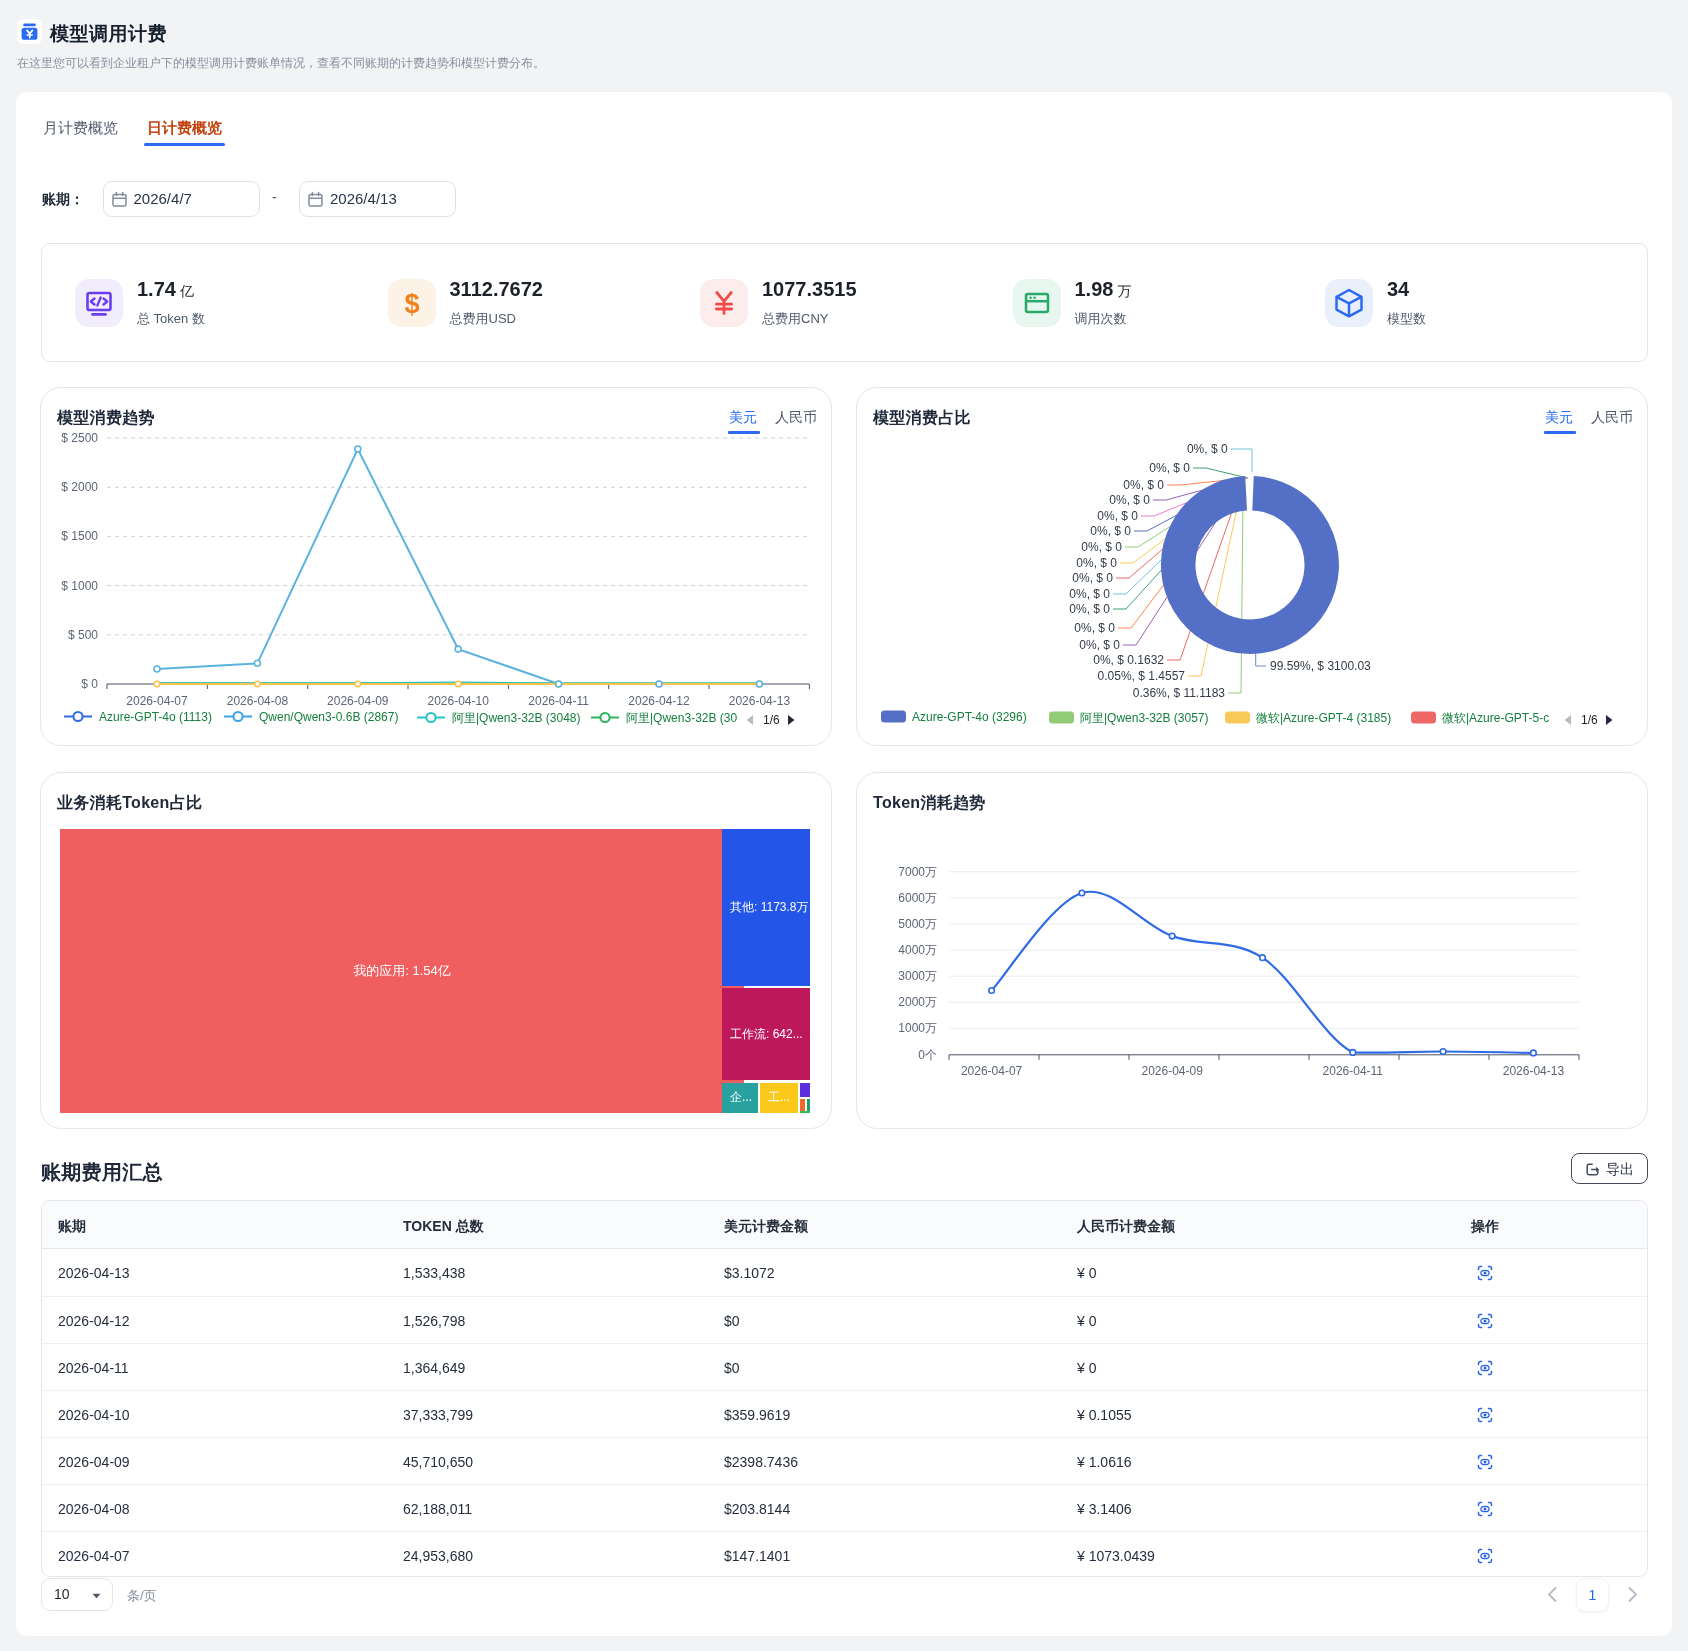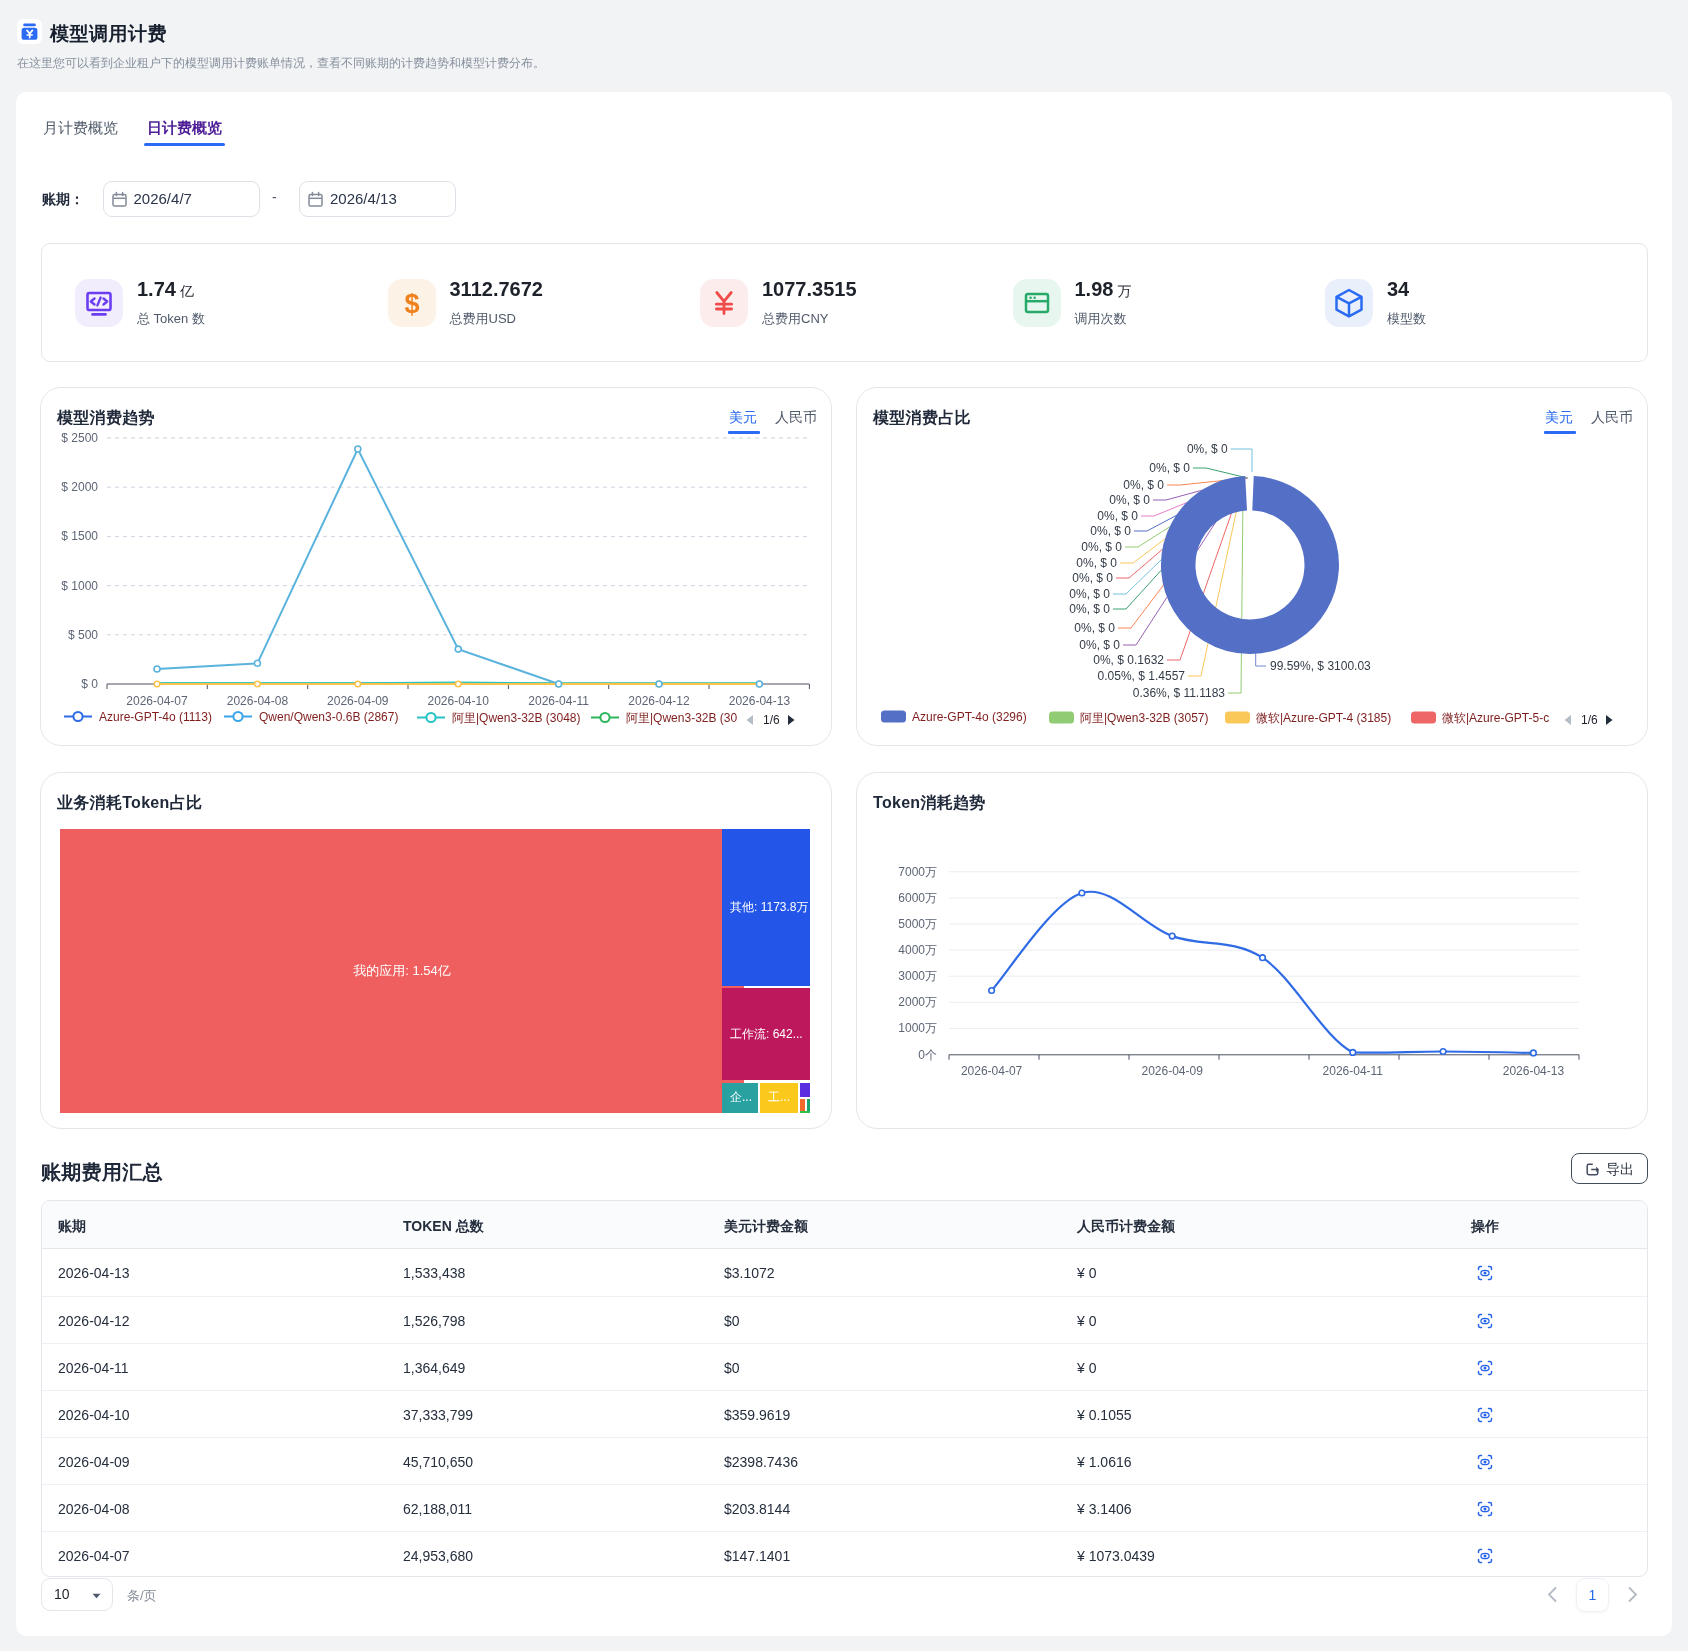--- a/index.html
+++ b/index.html
@@ -1,40 +1,40 @@
 <!DOCTYPE html>
 <html><head><meta charset="utf-8"><style>
 *{margin:0;padding:0;box-sizing:border-box}
 html,body{width:1688px;height:1651px;background:#f2f3f5;font-family:"Liberation Sans",sans-serif;color:#1d2129;position:relative;overflow:hidden}
 .abs{position:absolute}
 .hdr-title{left:50px;top:21px;font-size:19px;font-weight:bold;color:#17202e;letter-spacing:.5px}
 .hdr-sub{left:17px;top:55px;font-size:12px;color:#86909c}
 .card{left:16px;top:92px;width:1656px;height:1544px;background:#fff;border-radius:10px}
 .tab{top:27px;font-size:15px;color:#4e5969}
-.tab.on{color:#4c1d95;font-weight:bold}
+.tab.on{color:#c2410c;font-weight:bold}
 .tabline{left:128px;top:51px;width:81px;height:3px;background:#2b6bf3;border-radius:2px}
 .flabel{left:26px;top:99px;font-size:14px;font-weight:bold;color:#20293a}
 .dinput{top:88.5px;width:157px;height:36.5px;border:1px solid #dee1e8;border-radius:9px;background:#fff}
 .dinput svg{position:absolute;left:7px;top:9.5px}
 .dinput span{position:absolute;left:30px;top:8.5px;font-size:15px;color:#29344a}
 .dash{left:256px;top:97px;font-size:14px;color:#4e5969}
 .stats{left:25px;top:151px;width:1607px;height:119px;border:1px solid #e5e6eb;border-radius:9px}
 .stat{position:absolute;top:35px;height:50px}
 .sic{position:absolute;left:0;top:0;width:48px;height:48px;border-radius:14px}
 .sic svg{position:absolute;left:0;top:0}
 .sval{position:absolute;left:62px;top:-1px;font-size:20px;font-weight:bold;color:#1d2129;white-space:nowrap}
 .sval small{font-size:14px;font-weight:normal;margin-left:4px}
 .slab{position:absolute;left:62px;top:31px;font-size:13px;color:#4e5969;white-space:nowrap}
 .ccard{width:792px;border:1px solid #e5e6eb;border-radius:21px;background:#fff}
 .ctitle{position:absolute;left:16px;top:20px;font-size:16px;font-weight:bold;color:#20293a;letter-spacing:.3px}
 .toggle{position:absolute;top:15px;font-size:14px}
 .tg-on{position:absolute;color:#2b6bf3;white-space:nowrap}
 .tg-off{position:absolute;color:#4e5969;white-space:nowrap}
 .tg-line{position:absolute;height:2.5px;background:#2b6bf3;border-radius:1px}
-.leg{position:absolute;font-size:12px;color:#7f1d1d;white-space:nowrap;overflow:hidden}
+.leg{position:absolute;font-size:12px;color:#15803d;white-space:nowrap;overflow:hidden}
 .leg .lt{vertical-align:2px;margin-left:6px}
 .lpager{position:absolute;font-size:12px;color:#1d2129}
 .tbl-title{left:25px;top:1067px;font-size:20px;font-weight:bold;color:#20293a;letter-spacing:.3px}
 .export{left:1555px;top:1061px;width:77px;height:31px;border:1px solid #434c5c;border-radius:8px;background:#fff;font-size:14px;color:#2a3240}
 .export svg{position:absolute;left:12px;top:7px}
 .export i{position:absolute;left:34px;top:7px;font-style:normal}
 .tbl{left:25px;top:1108px;width:1607px;height:377px;border:1px solid #e5e6eb;border-radius:9px;overflow:hidden}
 .thead{position:absolute;left:0;top:0;width:100%;height:48px;background:#fafbfc;border-bottom:1px solid #e5e6eb}
 .th{position:absolute;top:17px;font-size:14px;font-weight:bold;color:#252e3d}
 .tr{position:absolute;left:0;width:100%;height:47px}

